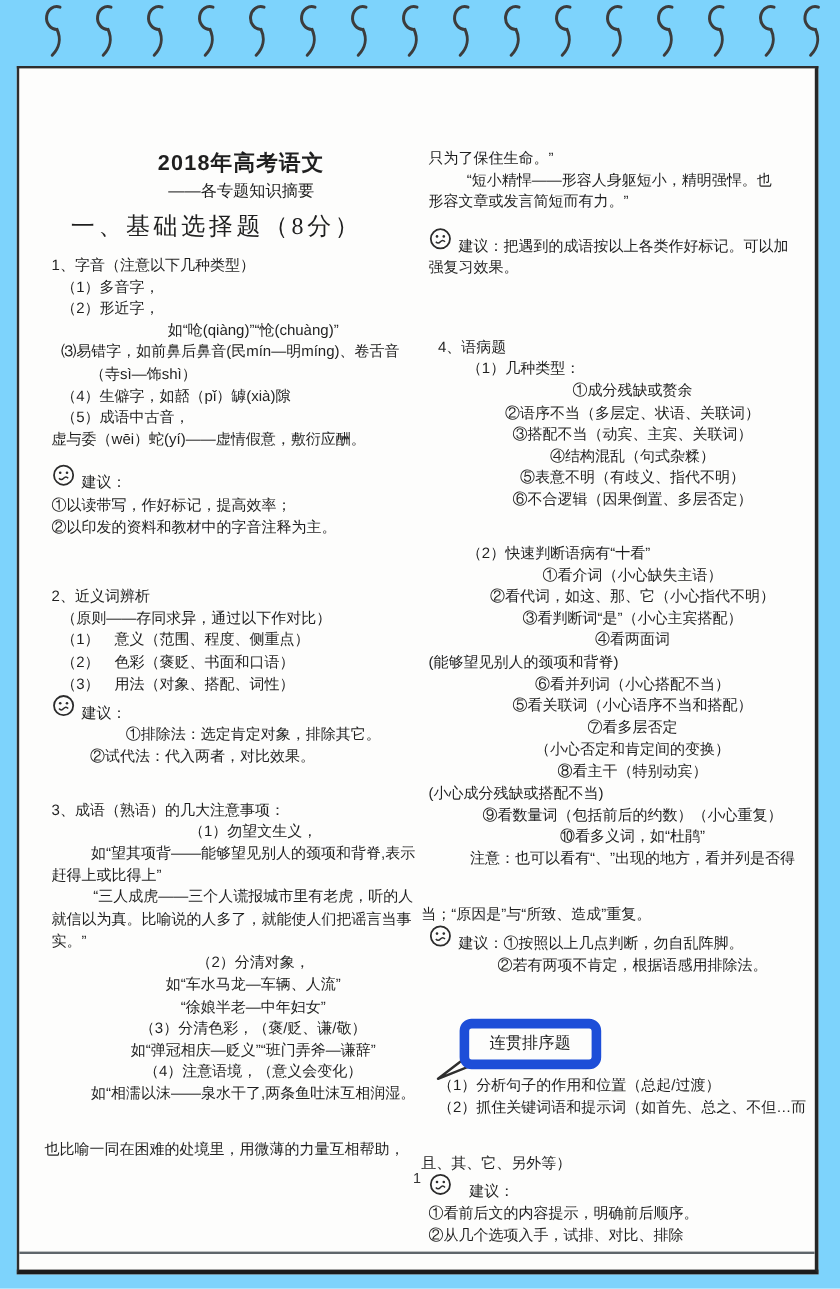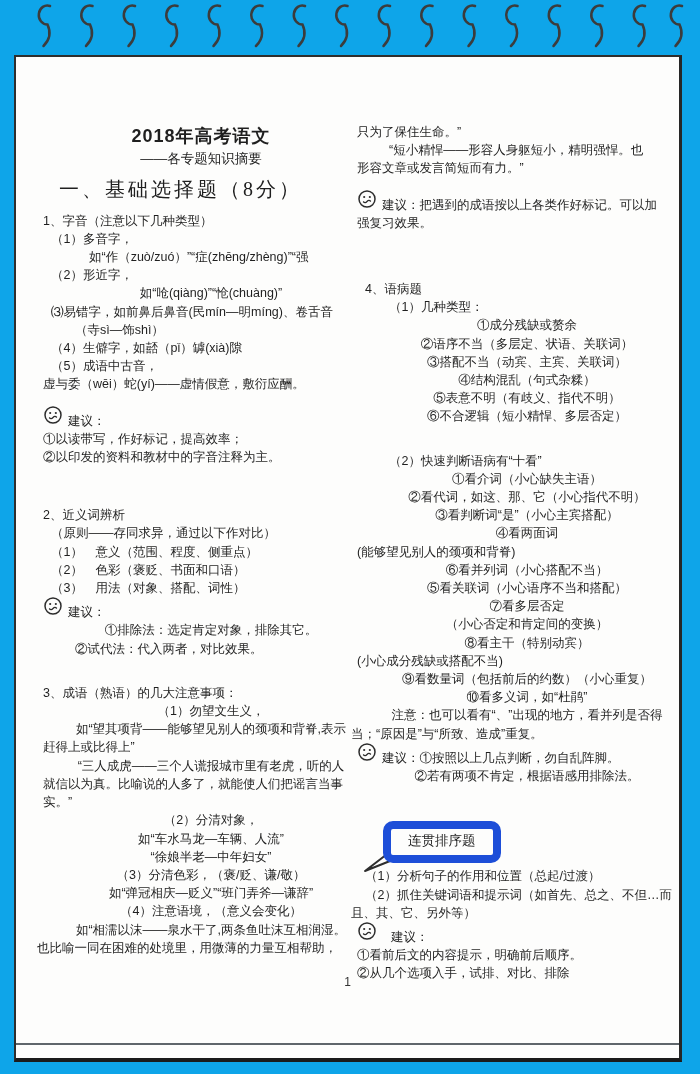--- a/index.html
+++ b/index.html
@@ -1,34 +1,34 @@
 <!DOCTYPE html>
 <html><head>
 <meta charset="utf-8">
 <style>
   html,body { margin:0; padding:0; background:#ffffff; }
   .scene {
     position:relative; width:700px; height:1074px; overflow:hidden;
-    background:#0ea5e9; font-family:"Liberation Sans", sans-serif; color:#1f1f1f;
+    background:#7dd3fc; font-family:"Liberation Sans", sans-serif; color:#1f1f1f;
   }
   .spiral { position:absolute; left:0; top:0; z-index:3; }
   .page {
     position:absolute; left:14px; top:55px; width:668px; height:1007px;
     background:#fdfdfc; border:2px solid #2e2e2e; border-right:3px solid #262626;
     border-bottom:4px solid #1b1b1b; box-sizing:border-box; z-index:2; overflow:hidden;
   }
   .col { position:absolute; font-size:12.5px; line-height:18.2px; }
   .col-left  { left:27px;  top:70px; width:316px; }
   .col-right { left:341px; top:66px; width:320px; }
   .ln { white-space:nowrap; }
   .i1 { padding-left:8px; }
   .i2 { padding-left:20px;text-align:center; }
   .i3 { padding-left:32px; }
   .i4 { padding-left:46px; }
-  .out { margin-left:-6px; }
+  .out { margin-left:-6px;margin-top:28px; }
   .gap-sm { height:12px; }
   .gap-md { height:26px; }
   .gap-lg { height:40px; }
   .gap-xl { height:48px; }
   .doc-title { text-align:center; font-size:18px; font-weight:bold; letter-spacing:1px; margin-bottom:5px; }
   .doc-subtitle { text-align:center; font-size:13.5px; margin-bottom:12px; }
   .sec-heading { font-family:"Liberation Serif", serif; font-size:20px; letter-spacing:3px; margin:2px 0 13px 16px; }
   .advice { display:flex; align-items:flex-end; gap:5px; }
   .advice .smiley { flex:0 0 auto; margin-top:-1px; }
   .advice.wide { gap:14px; }
@@ -70,21 +70,20 @@
 
   <div class="page">
 
     <div class="col col-left">
       <div class="doc-title">2018年高考语文</div>
       <div class="doc-subtitle">——各专题知识摘要</div>
       <div class="sec-heading">一、基础选择题（8分）</div>
 
       <div class="ln">1、字音（注意以下几种类型）</div>
       <div class="ln i1">（1）多音字，</div>
-      <div class="ln i4">如“作（zuò/zuó）”“症(zhēng/zhèng)”“强</div>
       <div class="ln i1">（2）形近字，</div>
       <div class="ln i2">如“呛(qiàng)”“怆(chuàng)”</div>
       <div class="ln i1">⑶易错字，如前鼻后鼻音(民mín—明míng)、卷舌音</div>
       <div class="ln i3">（寺sì—饰shì）</div>
       <div class="ln i1">（4）生僻字，如嚭（pǐ）罅(xià)隙</div>
       <div class="ln i1">（5）成语中古音，</div>
       <div class="ln">虚与委（wēi）蛇(yí)——虚情假意，敷衍应酬。</div>
 
       <div class="gap-sm"></div>
       <div class="advice">
@@ -158,21 +157,21 @@
       <div class="ln">强复习效果。</div>
 
       <div class="gap-xl"></div>
       <div class="ln i1">4、语病题</div>
       <div class="ln i3">（1）几种类型：</div>
       <div class="ln i2">①成分残缺或赘余</div>
       <div class="ln i2">②语序不当（多层定、状语、关联词）</div>
       <div class="ln i2">③搭配不当（动宾、主宾、关联词）</div>
       <div class="ln i2">④结构混乱（句式杂糅）</div>
       <div class="ln i2">⑤表意不明（有歧义、指代不明）</div>
-      <div class="ln i2">⑥不合逻辑（短小精悍、多层否定）</div>
+      <div class="ln i2">⑥不合逻辑（因果倒置、多层否定）</div>
 
       <div class="gap-md"></div>
       <div class="ln i3">（2）快速判断语病有“十看”</div>
       <div class="ln i2">①看介词（小心缺失主语）</div>
       <div class="ln i2">②看代词，如这、那、它（小心指代不明）</div>
       <div class="ln i2">③看判断词“是”（小心主宾搭配）</div>
       <div class="ln i2">④看两面词</div>
       <div class="ln">(能够望见别人的颈项和背脊)</div>
       <div class="ln i2">⑥看并列词（小心搭配不当）</div>
       <div class="ln i2">⑤看关联词（小心语序不当和搭配）</div>

